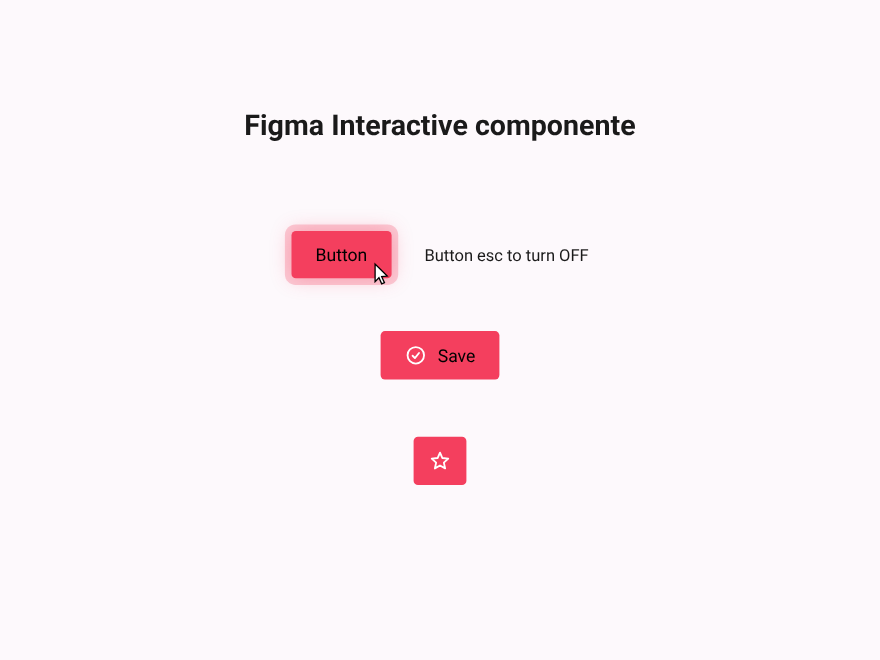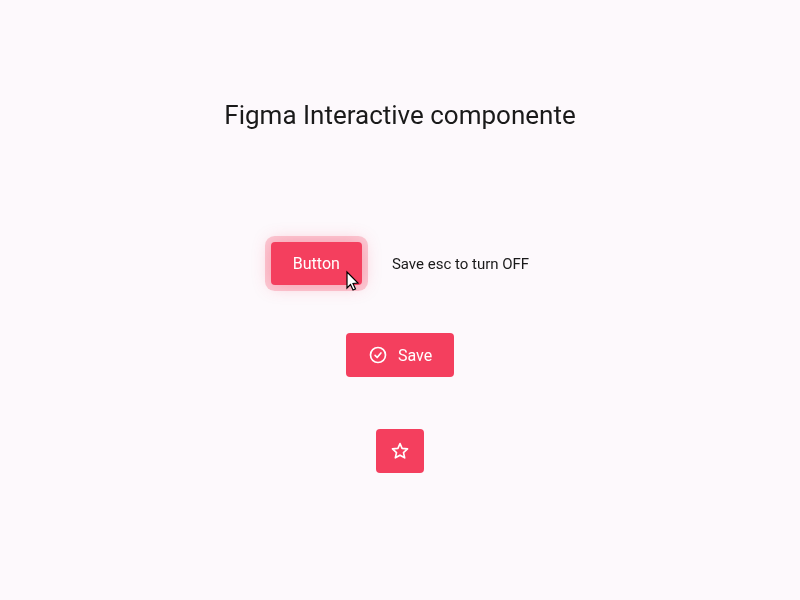--- a/index.html
+++ b/index.html
@@ -8,42 +8,42 @@
       height: 600px;
       background: #fdf9fc;
       font-family: -apple-system, BlinkMacSystemFont, "Segoe UI", Roboto, "Helvetica Neue", Arial, sans-serif;
       display: flex;
       flex-direction: column;
       align-items: center;
       padding-top: 100px;
     }
     .title {
       font-size: 26px;
-      font-weight: 400;
+      font-weight: 700;
       color: #1a1a1a;
-      margin-bottom: 112px;
+      margin-bottom: 80px;
     }
     .row-focus {
       display: flex;
       align-items: center;
       gap: 30px;
       margin-bottom: 48px;
       position: relative;
     }
     .hint-left, .hint-right {
       font-size: 15px;
       color: #1a1a1a;
       font-weight: 600;
     }
     .hint-right {
       font-weight: 400;
     }
     .btn {
       background: #f43f5e;
-      color: #ffffff;
+      color: #000000;
       border: none;
       border-radius: 4px;
       font-size: 16px;
       font-weight: 400;
       padding: 12px 22px;
       cursor: pointer;
       display: inline-flex;
       align-items: center;
       gap: 10px;
       font-family: inherit;
@@ -82,21 +82,21 @@
 
 <div class="row-focus">
   <button class="btn btn-focus">
     <span>Button</span>
     <span class="cursor-pointer" style="left:70px; top:28px;">
       <svg viewBox="0 0 20 24" width="20" height="24">
         <path d="M6 2 L6 18 L9.5 14.5 L12 20 L14.5 19 L12 13.5 L17 13 Z" fill="#fff" stroke="#000" stroke-width="1.2"></path>
       </svg>
     </span>
   </button>
-  <span class="hint-right">Save esc to turn OFF</span>
+  <span class="hint-right">Button esc to turn OFF</span>
 </div>
 
 <div class="button-stack">
 
   <button class="btn">
     <span class="icon">
       <svg viewBox="0 0 24 24" width="20" height="20" fill="none" stroke="#fff" stroke-width="2" stroke-linecap="round" stroke-linejoin="round">
         <circle cx="12" cy="12" r="9"></circle>
         <path d="M8.5 12.5 L11 15 L15.5 9.5"></path>
       </svg>

